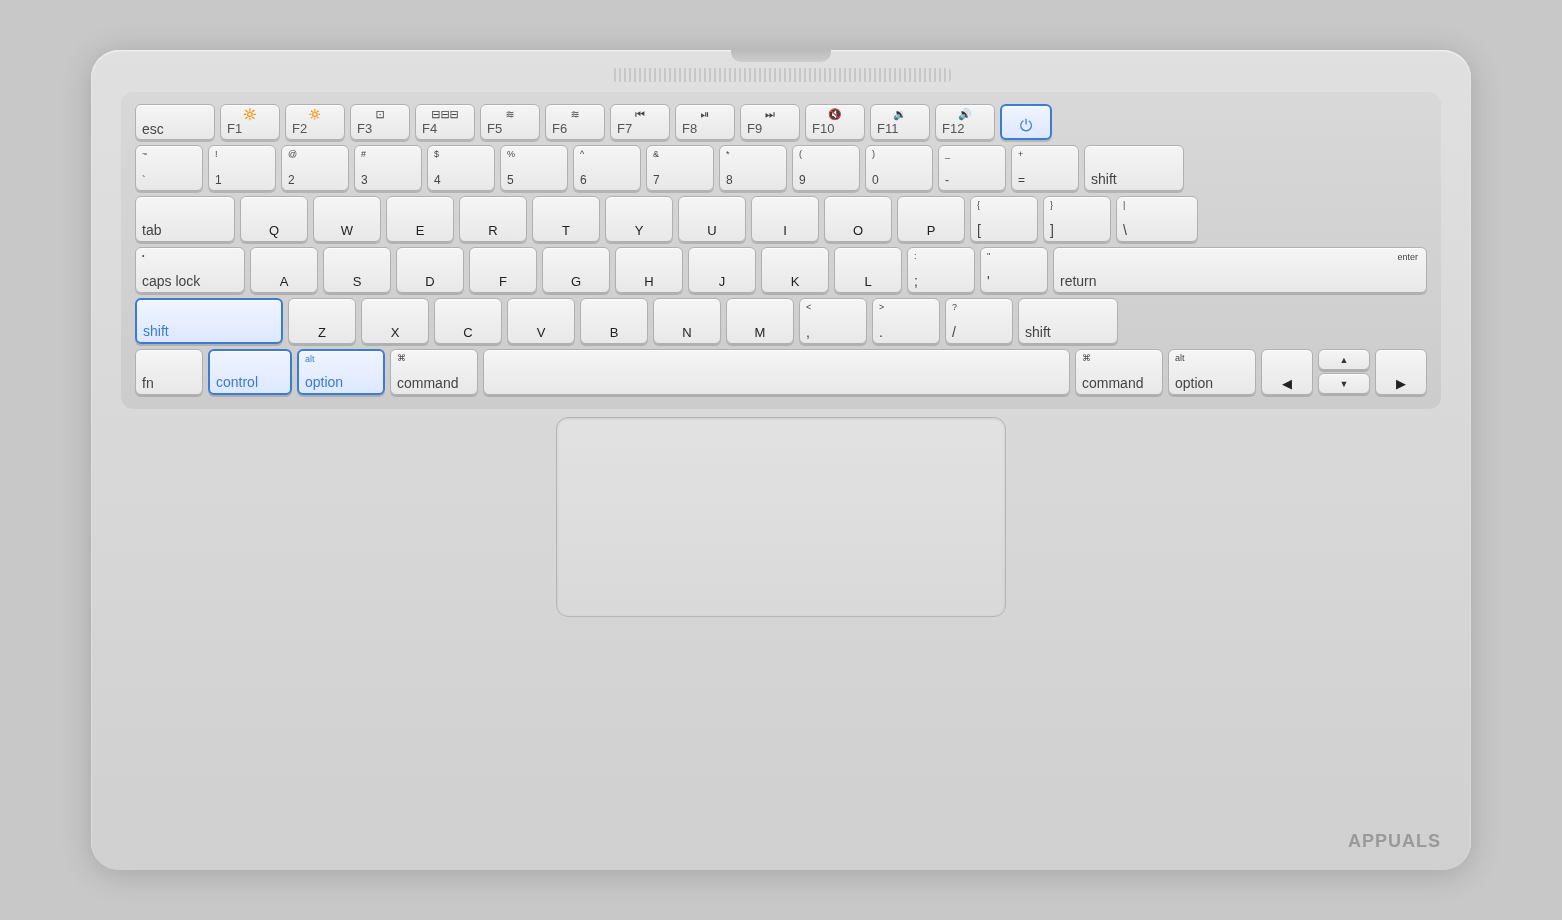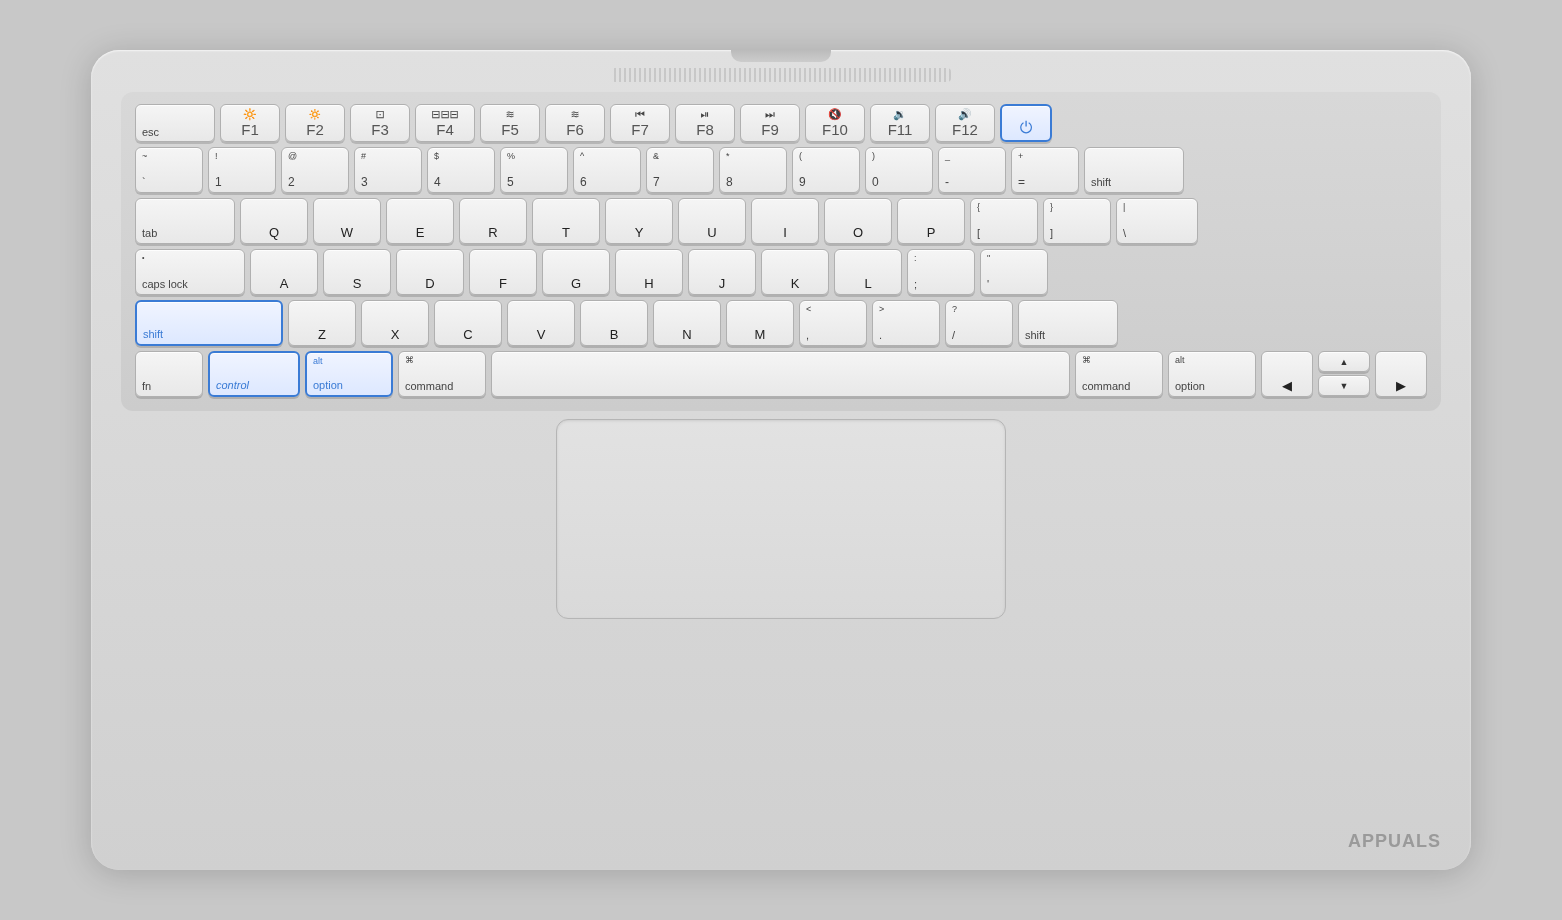--- a/index.html
+++ b/index.html
@@ -113,21 +113,21 @@
       font-size: 13px;
       font-weight: 400;
       color: #222;
       line-height: 1;
       align-self: center;
       width: 100%;
       text-align: center;
     }
 
     .key .bottom-label {
-      font-size: 11px;
+      font-size: 14px;
       color: #444;
       line-height: 1;
     }
 
     
     .key-fn-row {
       min-height: 34px;
       padding: 3px 6px;
     }
 
@@ -152,24 +152,23 @@
     }
 
     .key-delete { width: 100px; }
     .key-tab { width: 100px; }
     .key-caps { width: 110px; }
     .key-shift-l { width: 148px; }
     .key-shift-r { width: 100px; }
 
     .key-fn-bottom { width: 68px; }
     .key-control-bottom {
-      width: 92px;
+      width: 84px;
       border: 2px solid #3a7bd5;
       background: linear-gradient(180deg, #f0f4ff 0%, #dde8ff 100%);
-      font-style: italic;
     }
     .key-option-bottom {
       width: 88px;
       border: 2px solid #3a7bd5;
       background: linear-gradient(180deg, #f0f4ff 0%, #dde8ff 100%);
     }
     .key-command-l { width: 88px; }
     .key-space { flex: 1; }
     .key-command-r { width: 88px; }
     .key-option-r { width: 88px; }
@@ -228,25 +227,25 @@
 
     
     .fkey-icon {
       font-size: 11px;
       text-align: center;
       width: 100%;
       color: #444;
     }
 
     .key-fn-label {
-      font-size: 15px;
+      font-size: 13px;
       color: #555;
       align-self: flex-end;
       width: 100%;
-      text-align: center;
+      text-align: left;
     }
     .arrow-ud-stack {
       display: flex;
       flex-direction: column;
       gap: 3px;
     }
 
     
     .key-num .top-label { font-size: 9px; }
     .key-num .bottom-label { font-size: 12px; }
@@ -458,20 +457,24 @@
           <span class="main-label">L</span>
         </div>
       <div class="key key-standard">
         <span class="top-label">:</span>
         <span class="bottom-label">;</span>
       </div>
       <div class="key key-standard">
         <span class="top-label">"</span>
         <span class="bottom-label">'</span>
       </div>
+      <div class="key" style="flex:1; min-width:120px;">
+        <span class="top-label" style="top:5px; right:8px; left:auto;">enter</span>
+        <span class="bottom-label">return</span>
+      </div>
     </div>
 
     <div class="key-row">
       <div class="key key-shift-l key-highlighted">
         <span class="bottom-label blue-label">shift</span>
       </div>
       <div class="key key-standard">
           <span class="main-label">Z</span>
         </div>
       <div class="key key-standard">

